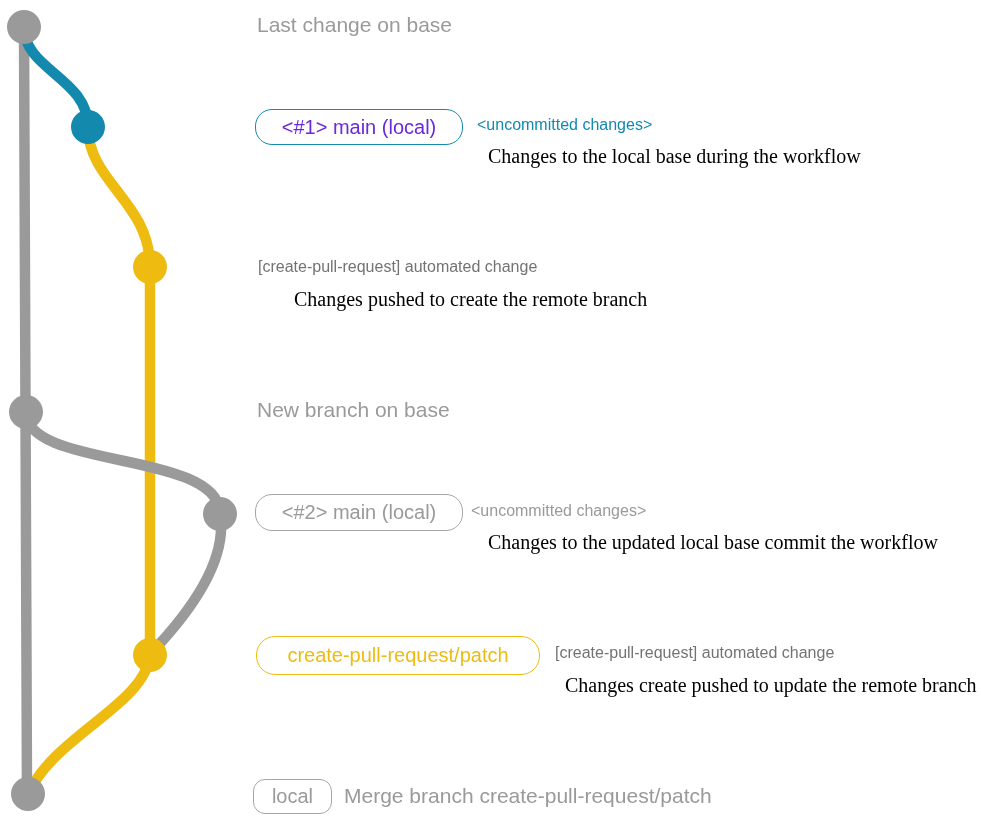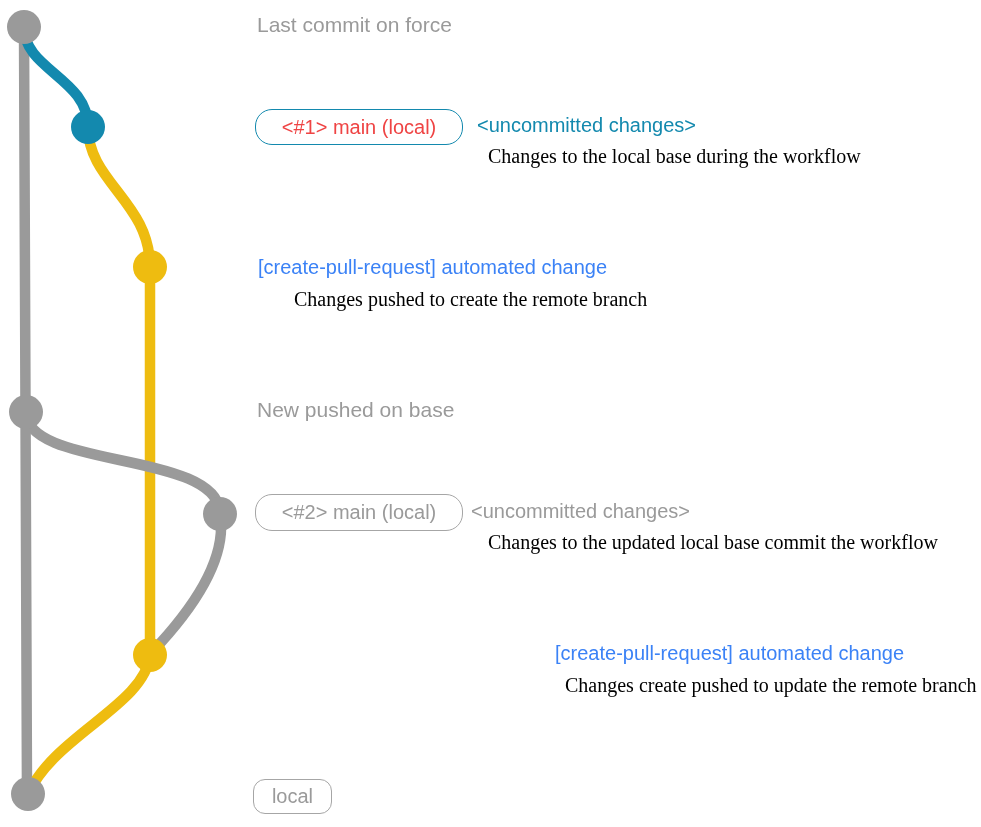--- a/index.html
+++ b/index.html
@@ -8,37 +8,37 @@
     background:#ffffff; overflow:hidden;
     font-family:"Liberation Sans", sans-serif;
   }
   .abs { position:absolute; }
   svg#graph { position:absolute; left:0; top:0; }
 
   .heading-gray {
     color:#9a9a9a; font-size:21px; line-height:24px; white-space:nowrap;
   }
   .title {
-    font-size:20px; line-height:24px; white-space:nowrap;
+    font-size:16px; line-height:24px; white-space:nowrap;
   }
   .title.blue   { color:#1389ae; }
   .title.gray   { color:#9a9a9a; }
-  .title.yellow { color:#3b82f6; }
+  .title.yellow { color:#737373; }
 
   .desc {
     font-family:Liberation Serif, serif; color:#000000;
     font-size:20px; line-height:23px; white-space:nowrap;
   }
 
   .badge {
     display:flex; align-items:center; justify-content:center;
     box-sizing:border-box; white-space:nowrap;
     font-size:20px; background:#ffffff;
   }
-  .badge.blue   { color:#ef4444; border:1.5px solid #1389ae; border-radius:17px; }
+  .badge.blue   { color:#6d28d9; border:1.5px solid #1389ae; border-radius:17px; }
   .badge.gray   { color:#9a9a9a; border:1.5px solid #a6a6a6; border-radius:17px; }
   .badge.yellow { color:#eebc10; border:1.5px solid #eebc10; border-radius:19px; }
   .badge.small  { border-radius:12px; }
 </style>
 </head>
 <body>
 
 <div id="canvas">
 
   <svg id="graph" width="250" height="827" viewBox="0 0 250 827" fill="none" stroke-linecap="round">
@@ -53,39 +53,43 @@
 
     <circle cx="24" cy="27" r="17" fill="#9a9a9a"></circle>
     <circle cx="88" cy="127" r="17" fill="#1389ae"></circle>
     <circle cx="150" cy="267" r="17" fill="#eebc10"></circle>
     <circle cx="26" cy="412" r="17" fill="#9a9a9a"></circle>
     <circle cx="220" cy="514" r="17" fill="#9a9a9a"></circle>
     <circle cx="150" cy="655" r="17" fill="#eebc10"></circle>
     <circle cx="28" cy="794" r="17" fill="#9a9a9a"></circle>
   </svg>
 
-  <div class="abs heading-gray" style="left:257px; top:13px;">Last commit on force</div>
+  <div class="abs heading-gray" style="left:257px; top:13px;">Last change on base</div>
 
   <div class="abs badge blue" style="left:255px; top:109px; width:208px; height:36px;">
     <span>&lt;#1&gt; main (local)</span>
   </div>
   <div class="abs title blue" style="left:477px; top:113px;">&lt;uncommitted changes&gt;</div>
   <div class="abs desc" style="left:488px; top:145px;">Changes to the local base during the workflow</div>
 
   <div class="abs title yellow" style="left:258px; top:255px;">[create-pull-request] automated change</div>
   <div class="abs desc" style="left:270px; top:288px;margin-left:24px;">Changes pushed to create the remote branch</div>
 
-  <div class="abs heading-gray" style="left:257px; top:398px;">New pushed on base</div>
+  <div class="abs heading-gray" style="left:257px; top:398px;">New branch on base</div>
 
   <div class="abs badge gray" style="left:255px; top:494px; width:208px; height:37px;">
     <span>&lt;#2&gt; main (local)</span>
   </div>
   <div class="abs title gray" style="left:471px; top:499px;">&lt;uncommitted changes&gt;</div>
   <div class="abs desc" style="left:488px; top:531px;">Changes to the updated local base commit the workflow</div>
 
+  <div class="abs badge yellow" style="left:256px; top:636px; width:284px; height:39px;">
+    <span>create-pull-request/patch</span>
+  </div>
   <div class="abs title yellow" style="left:555px; top:641px;">[create-pull-request] automated change</div>
   <div class="abs desc" style="left:565px; top:674px;">Changes create pushed to update the remote branch</div>
 
   <div class="abs badge gray small" style="left:253px; top:779px; width:79px; height:35px;">
     <span>local</span>
   </div>
+  <div class="abs heading-gray" style="left:344px; top:784px;">Merge branch create-pull-request/patch</div>
 
 </div>
 
 </body></html>

